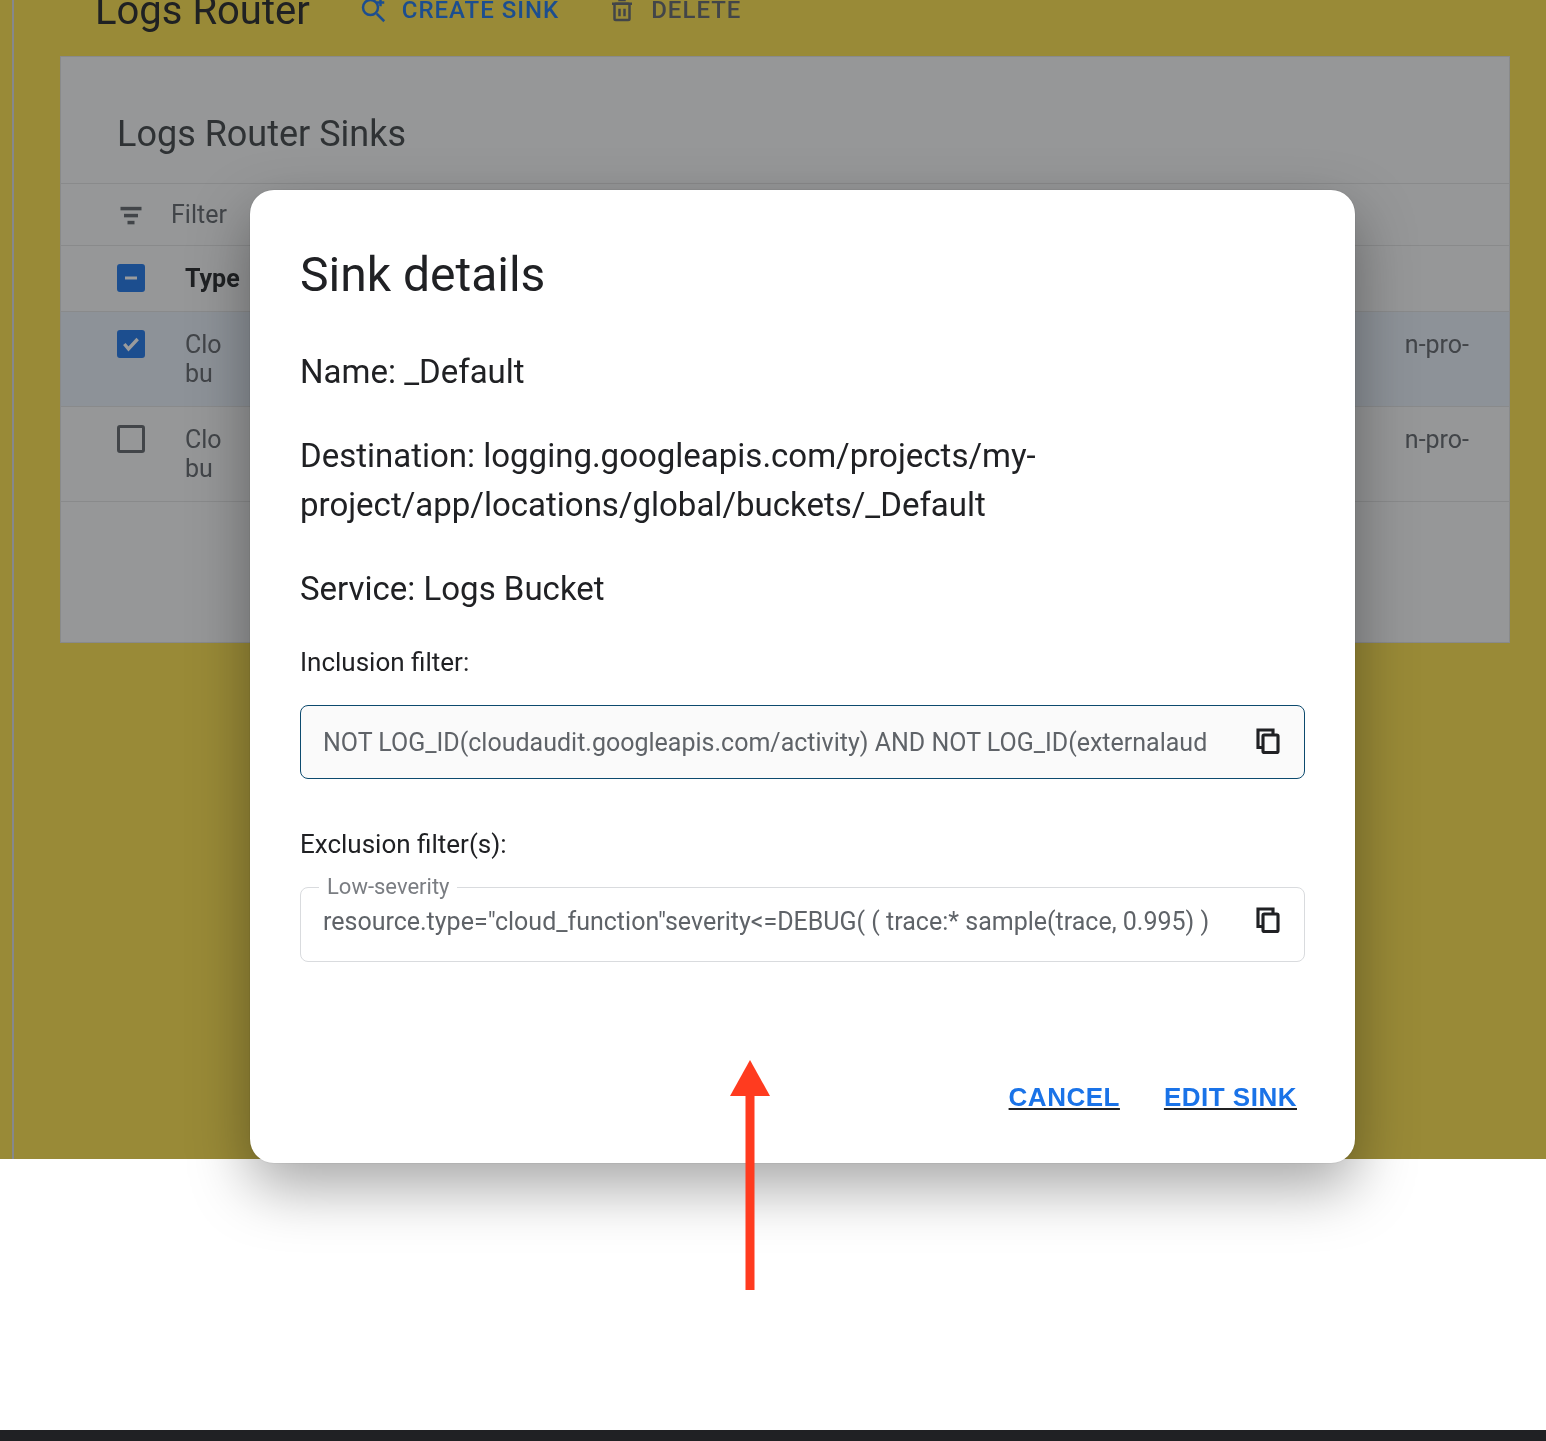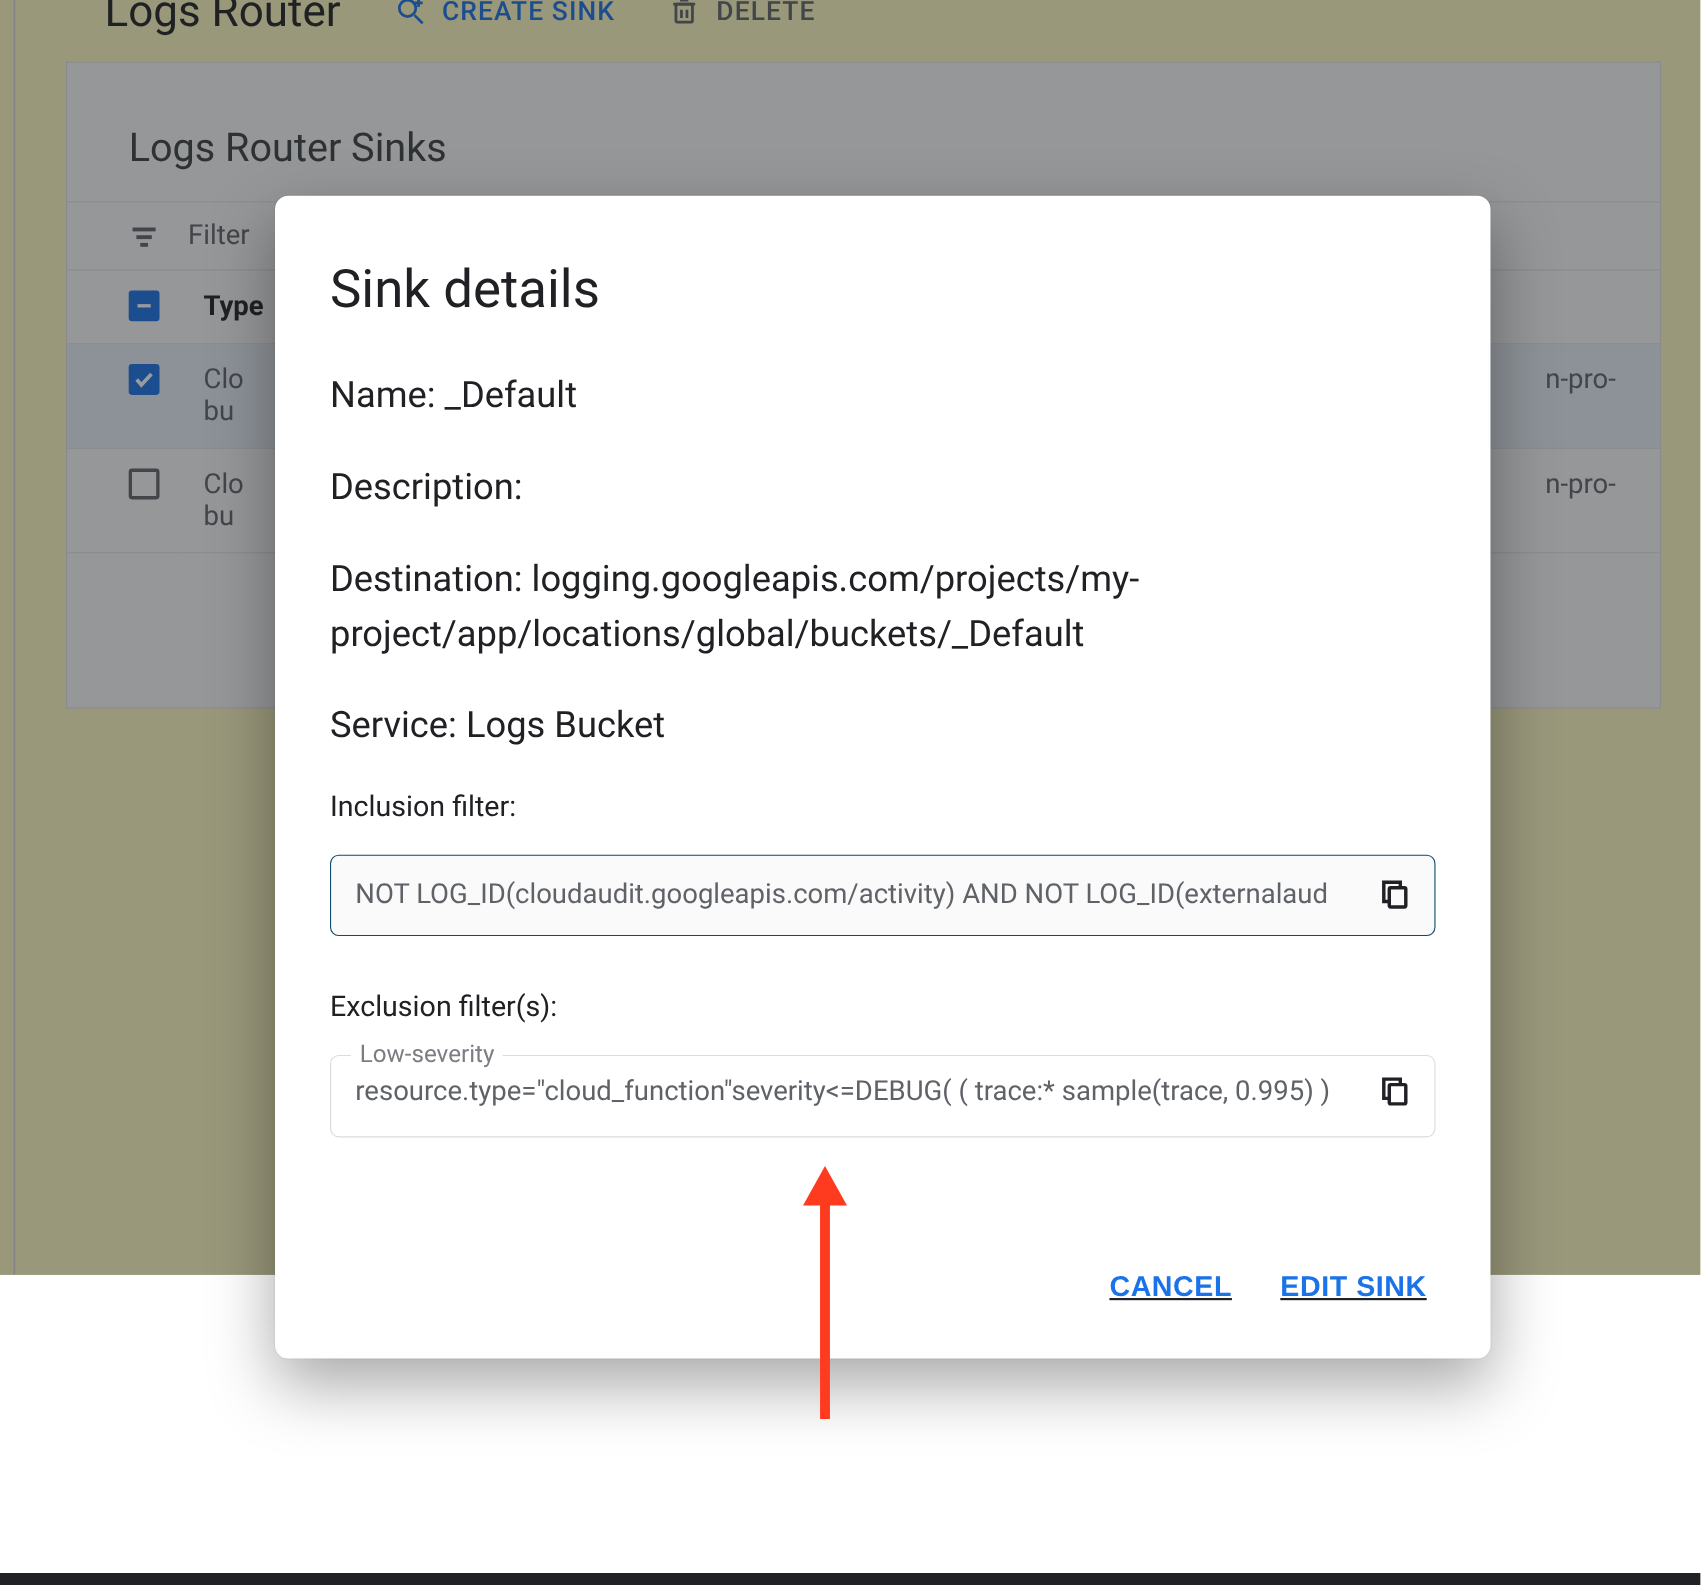--- a/index.html
+++ b/index.html
@@ -8,21 +8,21 @@
     font-family: 'Google Sans', Roboto, -apple-system, Helvetica, Arial, sans-serif;
     background: #fff;
     color: #202124;
     position: relative;
     overflow: hidden;
   }
   .app {
     width: 1546px;
     height: 1159px;
     position: relative;
-    background: #fef9c3;
+    background: #fde047;
   }
   .topbar {
     display: flex;
     align-items: center;
     gap: 48px;
     padding: 0 0 20px 95px;
     height: 40px;
     font-size: 34px;
   }
   .topbar .page-title {
@@ -101,24 +101,24 @@
   .trunc { color: #5f6368; }
 
   
   .scrim {
     position: absolute;
     inset: 0;
     background: rgba(32,33,36,0.45);
   }
   .dialog {
     position: absolute;
-    left: 250px; top: 178px;
+    left: 250px; top: 190px;
     width: 1105px;
     background: #fff;
-    border-radius: 12px;
+    border-radius: 24px;
     box-shadow: 0 24px 60px rgba(0,0,0,0.35), 0 0 0 1px rgba(0,0,0,0.04);
     padding: 56px 50px 40px 50px;
   }
   .dialog h1 {
     font-size: 48px;
     font-weight: 400;
     color: #202124;
     margin-bottom: 44px;
   }
   .kv { font-size: 33px; color: #202124; margin-bottom: 34px; line-height: 1.5; margin-top: 11px; }
@@ -311,24 +311,20 @@
   <div class="scrim"></div>
 
   <div class="dialog" role="dialog">
     <h1>Sink details</h1>
 
     <div class="kv">
       <span class="k">Name:</span>
       <span>_Default</span>
     </div>
     <div class="kv">
-      <span class="k">Description:</span>
-      <span></span>
-    </div>
-    <div class="kv">
       <span class="k">Destination:</span>
       <span>logging.googleapis.com/projects/my-project/app/locations/global/buckets/_Default</span>
     </div>
     <div class="kv">
       <span class="k">Service:</span>
       <span>Logs Bucket</span>
     </div>
 
     <div class="section-label">Inclusion filter:</div>
     <div class="codebox">

